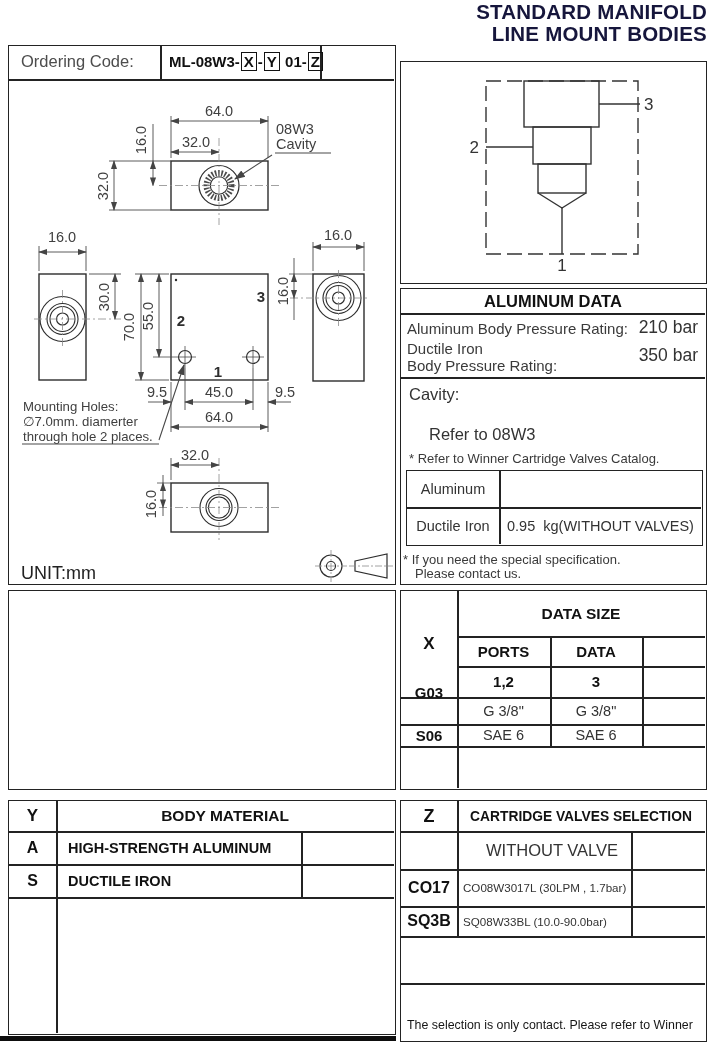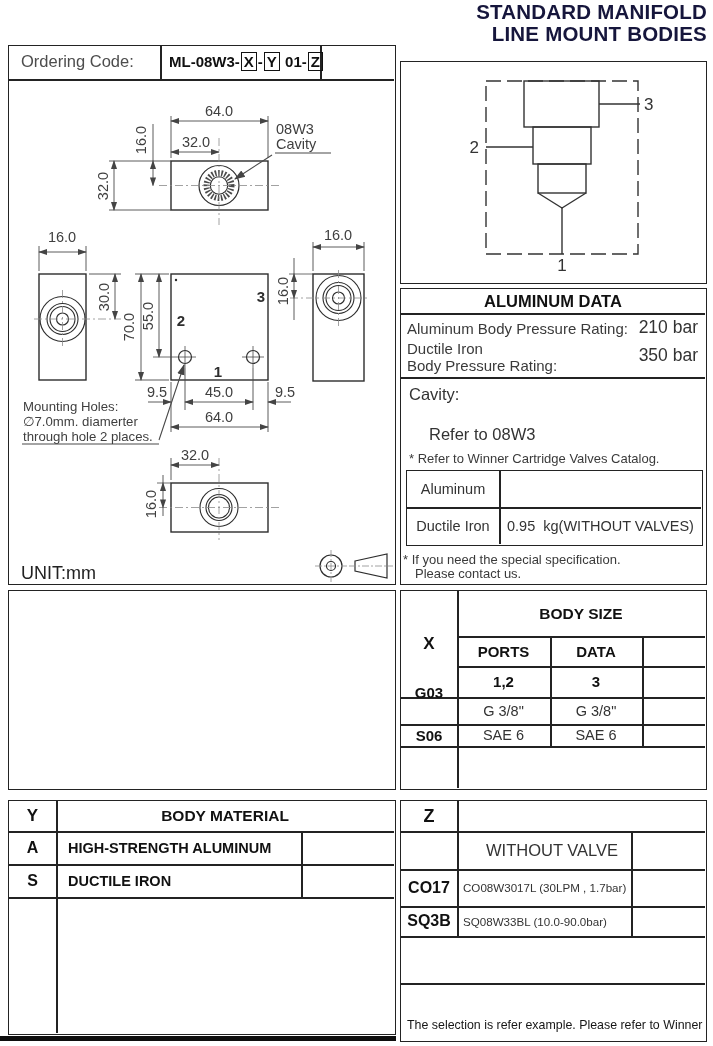--- a/index.html
+++ b/index.html
@@ -247,21 +247,21 @@
   <div class="box" style="left:400px;top:590px;width:307px;height:200px;">
     <div class="vl" style="left:56px;top:0;height:197px;"></div>
     <div class="vl" style="left:149px;top:45px;height:110px;"></div>
     <div class="vl" style="left:241px;top:45px;height:110px;"></div>
     <div class="hl" style="left:56px;top:45px;width:248px;"></div>
     <div class="hl" style="left:56px;top:75px;width:248px;"></div>
     <div class="hl" style="left:0;top:106px;width:304px;"></div>
     <div class="hl" style="left:0;top:133px;width:304px;"></div>
     <div class="hl" style="left:0;top:155px;width:304px;"></div>
     <div class="cell ctr th" style="left:0;top:35px;width:56px;height:36px;font-size:17px;">X</div>
-    <div class="cell ctr th" style="left:56px;top:0;width:248px;height:45px;font-size:15.5px;">BODY SIZE</div>
+    <div class="cell ctr th" style="left:56px;top:0;width:248px;height:45px;font-size:15.5px;">DATA SIZE</div>
     <div class="cell ctr th" style="left:56px;top:45px;width:93px;height:30px;font-size:15px;">PORTS</div>
     <div class="cell ctr th" style="left:149px;top:45px;width:92px;height:30px;font-size:15px;">DATA</div>
     <div class="cell ctr th" style="left:56px;top:75px;width:93px;height:31px;font-size:15px;">1,2</div>
     <div class="cell ctr th" style="left:149px;top:75px;width:92px;height:31px;font-size:15px;">3</div>
     <div class="cell ctr th" style="left:0;top:88px;width:56px;height:27px;font-size:15px;">G03</div>
     <div class="cell ctr" style="left:56px;top:106px;width:93px;height:27px;font-size:14.5px;color:#333;">G 3/8"</div>
     <div class="cell ctr" style="left:149px;top:106px;width:92px;height:27px;font-size:14.5px;color:#333;">G 3/8"</div>
     <div class="cell ctr th" style="left:0;top:133px;width:56px;height:22px;font-size:15px;">S06</div>
     <div class="cell ctr" style="left:56px;top:133px;width:93px;height:22px;font-size:14.5px;color:#333;">SAE 6</div>
     <div class="cell ctr" style="left:149px;top:133px;width:92px;height:22px;font-size:14.5px;color:#333;">SAE 6</div>
@@ -285,27 +285,28 @@
 
   <div class="box" style="left:400px;top:800px;width:307px;height:242px;">
     <div class="vl" style="left:56px;top:0;height:135px;"></div>
     <div class="vl" style="left:230px;top:30px;height:105px;"></div>
     <div class="hl" style="left:0;top:30px;width:304px;"></div>
     <div class="hl" style="left:0;top:68px;width:304px;"></div>
     <div class="hl" style="left:0;top:105px;width:304px;"></div>
     <div class="hl" style="left:0;top:135px;width:304px;"></div>
     <div class="hl" style="left:0;top:182px;width:304px;"></div>
     <div class="cell ctr th" style="left:0;top:0;width:56px;height:30px;font-size:18px;">Z</div>
+    <div class="cell ctr th" style="left:56px;top:0;width:248px;height:30px;font-size:13.8px;">CARTRIDGE VALVES SELECTION</div>
     <div class="cell ctr th" style="left:0;top:30px;width:56px;height:38px;font-size:15px;"></div>
     <div class="cell ctr" style="left:56px;top:30px;width:190px;height:38px;font-size:16.5px;color:#333;">WITHOUT VALVE</div>
     <div class="cell ctr th" style="left:0;top:68px;width:56px;height:37px;font-size:16px;">CO17</div>
     <div class="cell lft" style="left:62px;top:68px;width:168px;height:37px;font-size:11.6px;color:#333;">CO08W3017L (30LPM , 1.7bar)</div>
     <div class="cell ctr th" style="left:0;top:105px;width:56px;height:30px;font-size:16px;">SQ3B</div>
     <div class="cell lft" style="left:62px;top:105px;width:168px;height:30px;font-size:11.6px;color:#333;">SQ08W33BL (10.0-90.0bar)</div>
     <div class="abs sel-note" style="left:6px;top:187px;">
-      <div>The selection is refer example. Please refer to Winner</div>
+      <div>The selection is only contact. Please refer to Winner</div>
       
       
       
     </div>
   </div>
 
 </div>
 
 </body></html>

